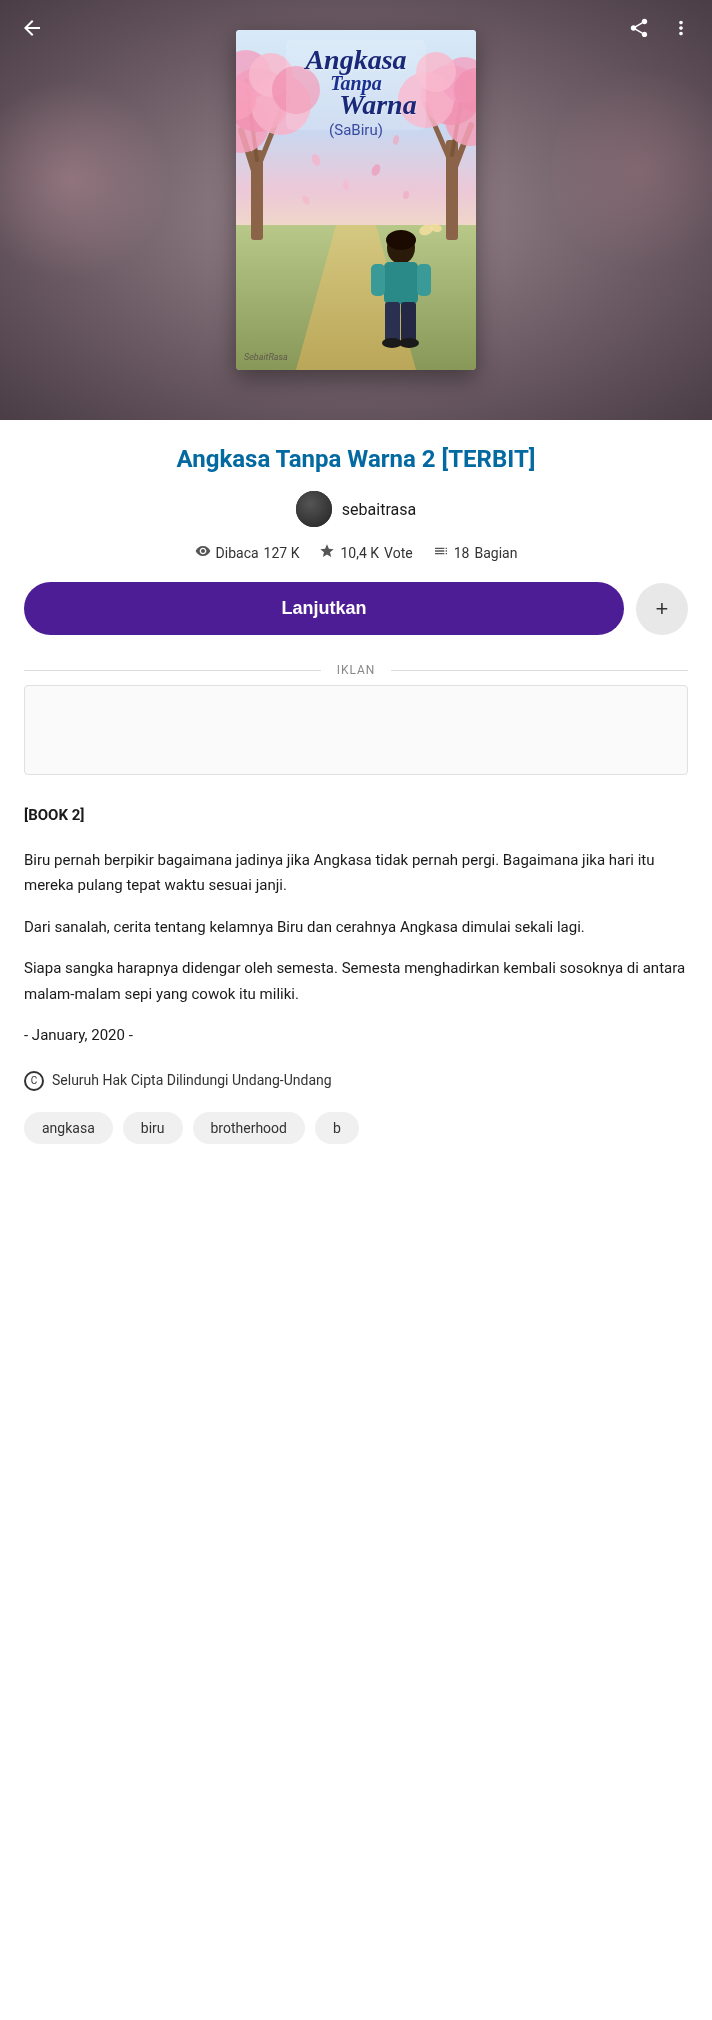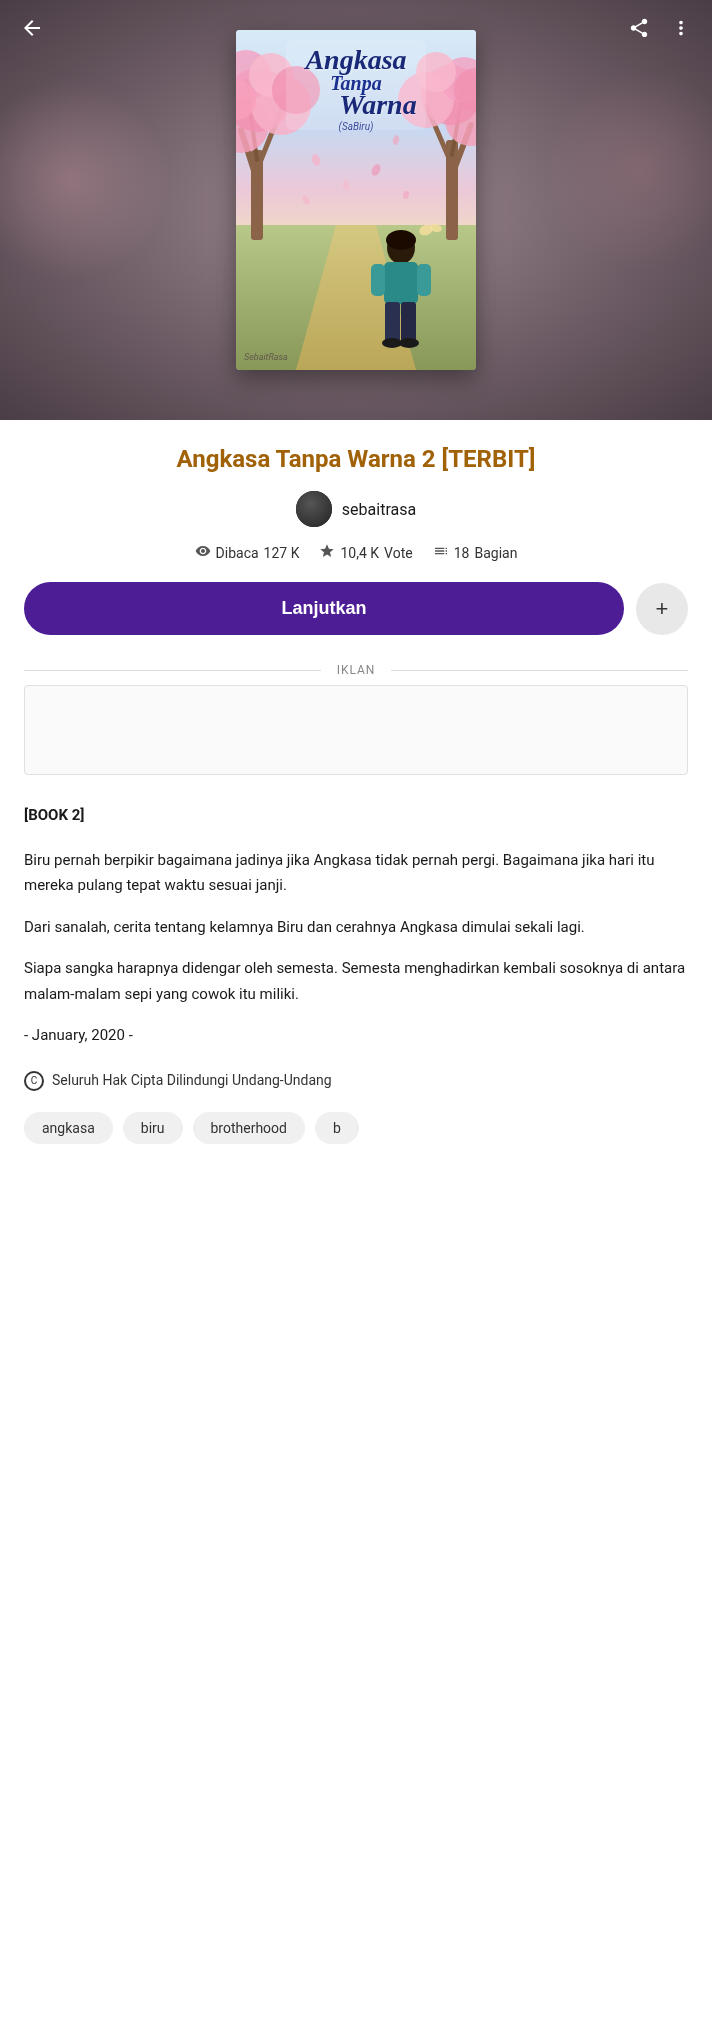--- a/index.html
+++ b/index.html
@@ -115,44 +115,43 @@
       font-size: 26px;
       font-weight: 900;
       color: #1a2a6e;
       font-family: Georgia, serif;
       font-style: italic;
       line-height: 1.1;
       text-shadow: 1px 1px 2px rgba(255,255,255,0.3);
     }
 
     .cover-sabiru {
-      font-size: 10px;
+      font-size: 15px;
       color: #3a4a9e;
-      font-style: italic;
     }
 
     .cover-watermark {
       position: absolute;
       bottom: 8px;
       left: 8px;
       font-size: 9px;
       color: rgba(80,60,70,0.7);
       font-style: italic;
     }
 
     
     .content-area {
       padding: 24px 24px 32px;
       background: #fff;
     }
 
     .book-title {
       font-size: 24px;
       font-weight: 700;
-      color: #a16207;
+      color: #0369a1;
       text-align: center;
       margin-bottom: 16px;
       line-height: 1.3;
     }
 
     .author-row {
       display: flex;
       align-items: center;
       justify-content: center;
       gap: 10px;

